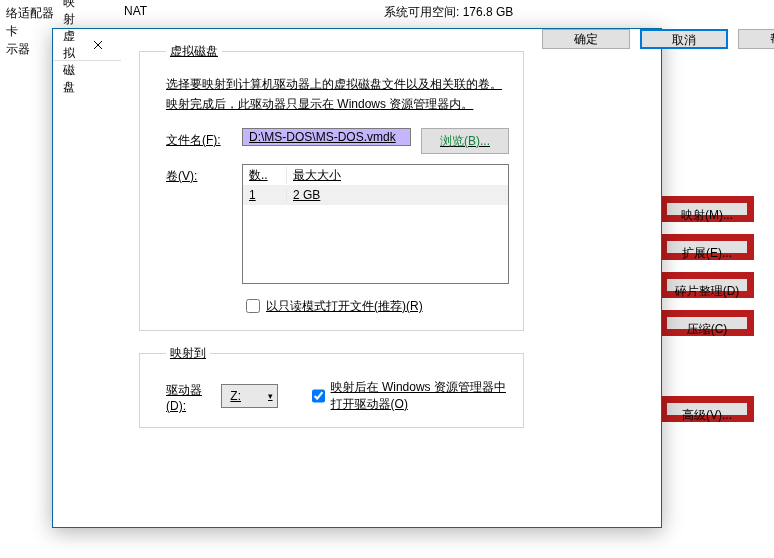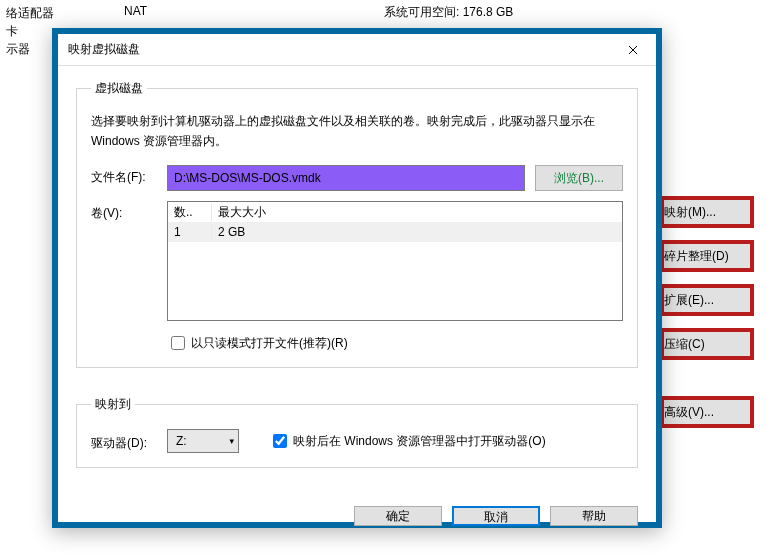--- a/index.html
+++ b/index.html
@@ -40,38 +40,37 @@
     flex-direction: column;
     gap: 12px;
   }
   .bg-right-advanced {
     position: absolute;
     right: 20px;
     top: 396px;
   }
   .bg-btn {
     width: 94px;
-    height: 32px;
+    height: 26px;
     background: #e1e1e1;
-    border: 4px solid #b91c1c;
-    text-align: left;
+    border: 7px solid #b91c1c;
+    text-align: center;
     line-height: 24px;
     font-size: 12px;
   }
   .dialog {
     position: absolute;
     top: 28px;
     left: 52px;
     width: 610px;
     height: 500px;
     background: #fff;
-    border: 6px solid #0369a1;
+    border: 1px solid #0369a1;
     box-shadow: 0 4px 20px rgba(0,0,0,0.3);
     display: flex;
-    flex-direction: column;
   }
   .titlebar {
     height: 32px;
     display: flex;
     align-items: center;
     padding: 0 0 0 10px;
     border-bottom: 1px solid #ddd;
   }
   .titlebar-title { flex: 1; font-size: 12px; }
   .titlebar-close {
@@ -82,48 +81,49 @@
     justify-content: center;
     font-size: 14px;
     cursor: pointer;
   }
   .body-area {
     flex: 1;
     padding: 14px 18px 10px 18px;
   }
   fieldset {
     border: 1px solid #d4d4d4;
-    margin: 0 0 28px 0;
-    padding: 10px 14px 14px 14px;
+    margin: 0 0 14px 0;
+    padding: 10px 14px 14px 26px;
+    text-decoration: underline;
   }
   legend {
     padding: 0 4px;
     font-size: 12px;
   }
   .desc {
     margin: 4px 0 14px 0;
     line-height: 20px;
   }
   .row {
     display: flex;
     align-items: flex-start;
     margin-bottom: 10px;
   }
   .row-label {
     width: 76px;
     padding-top: 4px;
   }
   .file-input {
     flex: 1;
-    height: 26px;
+    height: 18px;
     border: 1px solid #7a7a7a;
     padding: 0 6px;
     font-family: inherit;
     font-size: 12px;
-    background: #8b5cf6;
+    background: #c4b5fd;
   }
   .browse-btn {
     width: 88px;
     height: 26px;
     margin-left: 10px;
     background: #e1e1e1;
     border: 1px solid #adadad;
     font-family: inherit;
     font-size: 12px;
     color: #15803d;
@@ -218,22 +218,22 @@
 <div class="bg-layer">
   <div class="bg-left-text">
     <div>络适配器</div>
     <div>卡</div>
     <div>示器</div>
   </div>
   <div class="bg-nat">NAT</div>
   <div class="bg-space">系统可用空间: 176.8 GB</div>
   <div class="bg-right-buttons">
     <div class="bg-btn">映射(M)...</div>
+    <div class="bg-btn">扩展(E)...</div>
     <div class="bg-btn">碎片整理(D)</div>
-    <div class="bg-btn">扩展(E)...</div>
     <div class="bg-btn">压缩(C)</div>
   </div>
   <div class="bg-right-advanced">
     <div class="bg-btn">高级(V)...</div>
   </div>
 </div>
 
 <div class="dialog">
   <div class="titlebar">
     <span class="titlebar-title">映射虚拟磁盘</span>

